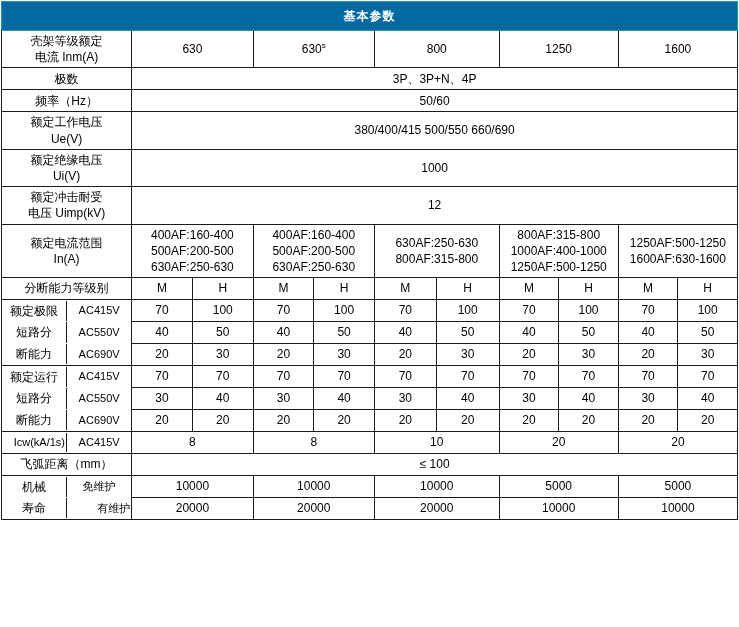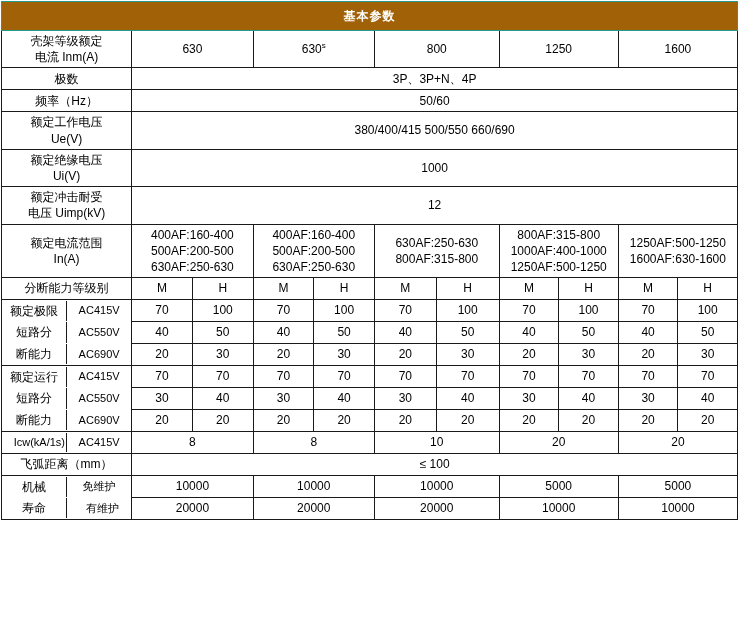--- a/index.html
+++ b/index.html
@@ -26,21 +26,21 @@
   }
   table.spec td {
     border: 1px solid #1a1a1a;
     font-size: 12px;
     text-align: center;
     vertical-align: middle;
     padding: 2px 1px;
     line-height: 1.35;
   }
   .title-cell {
-    background: #a16207;
+    background: #0369a1;
     color: #ffffff;
     font-size: 14px;
     font-weight: bold;
     height: 24px;
     letter-spacing: 1px;
     border: 1px solid #1f9a8c !important;
   }
   .rowhead {
     font-size: 12px;
     font-weight: normal;
@@ -361,21 +361,21 @@
       <td colspan="2">5000</td>
       <td colspan="2">5000</td>
     </tr>
 
     <tr class="h22">
       <td style="border-top:none; padding:0;">
         <table style="width:100%; border-collapse:collapse;">
           <tbody>
                 <tr>
             <td style="border:none; width:62px; text-align:center; font-size:12px;">寿命</td>
-            <td style="border:none; border-left:1px solid #1a1a1a; text-align:left; font-size:11px;padding-left:19px;">有维护</td>
+            <td style="border:none; border-left:1px solid #1a1a1a; text-align:right; font-size:11px;padding-left:19px;">有维护</td>
           </tr>
         </tbody>
             </table>
       </td>
       <td colspan="2">20000</td>
       <td colspan="2">20000</td>
       <td colspan="2">20000</td>
       <td colspan="2">10000</td>
       <td colspan="2">10000</td>
     </tr>

